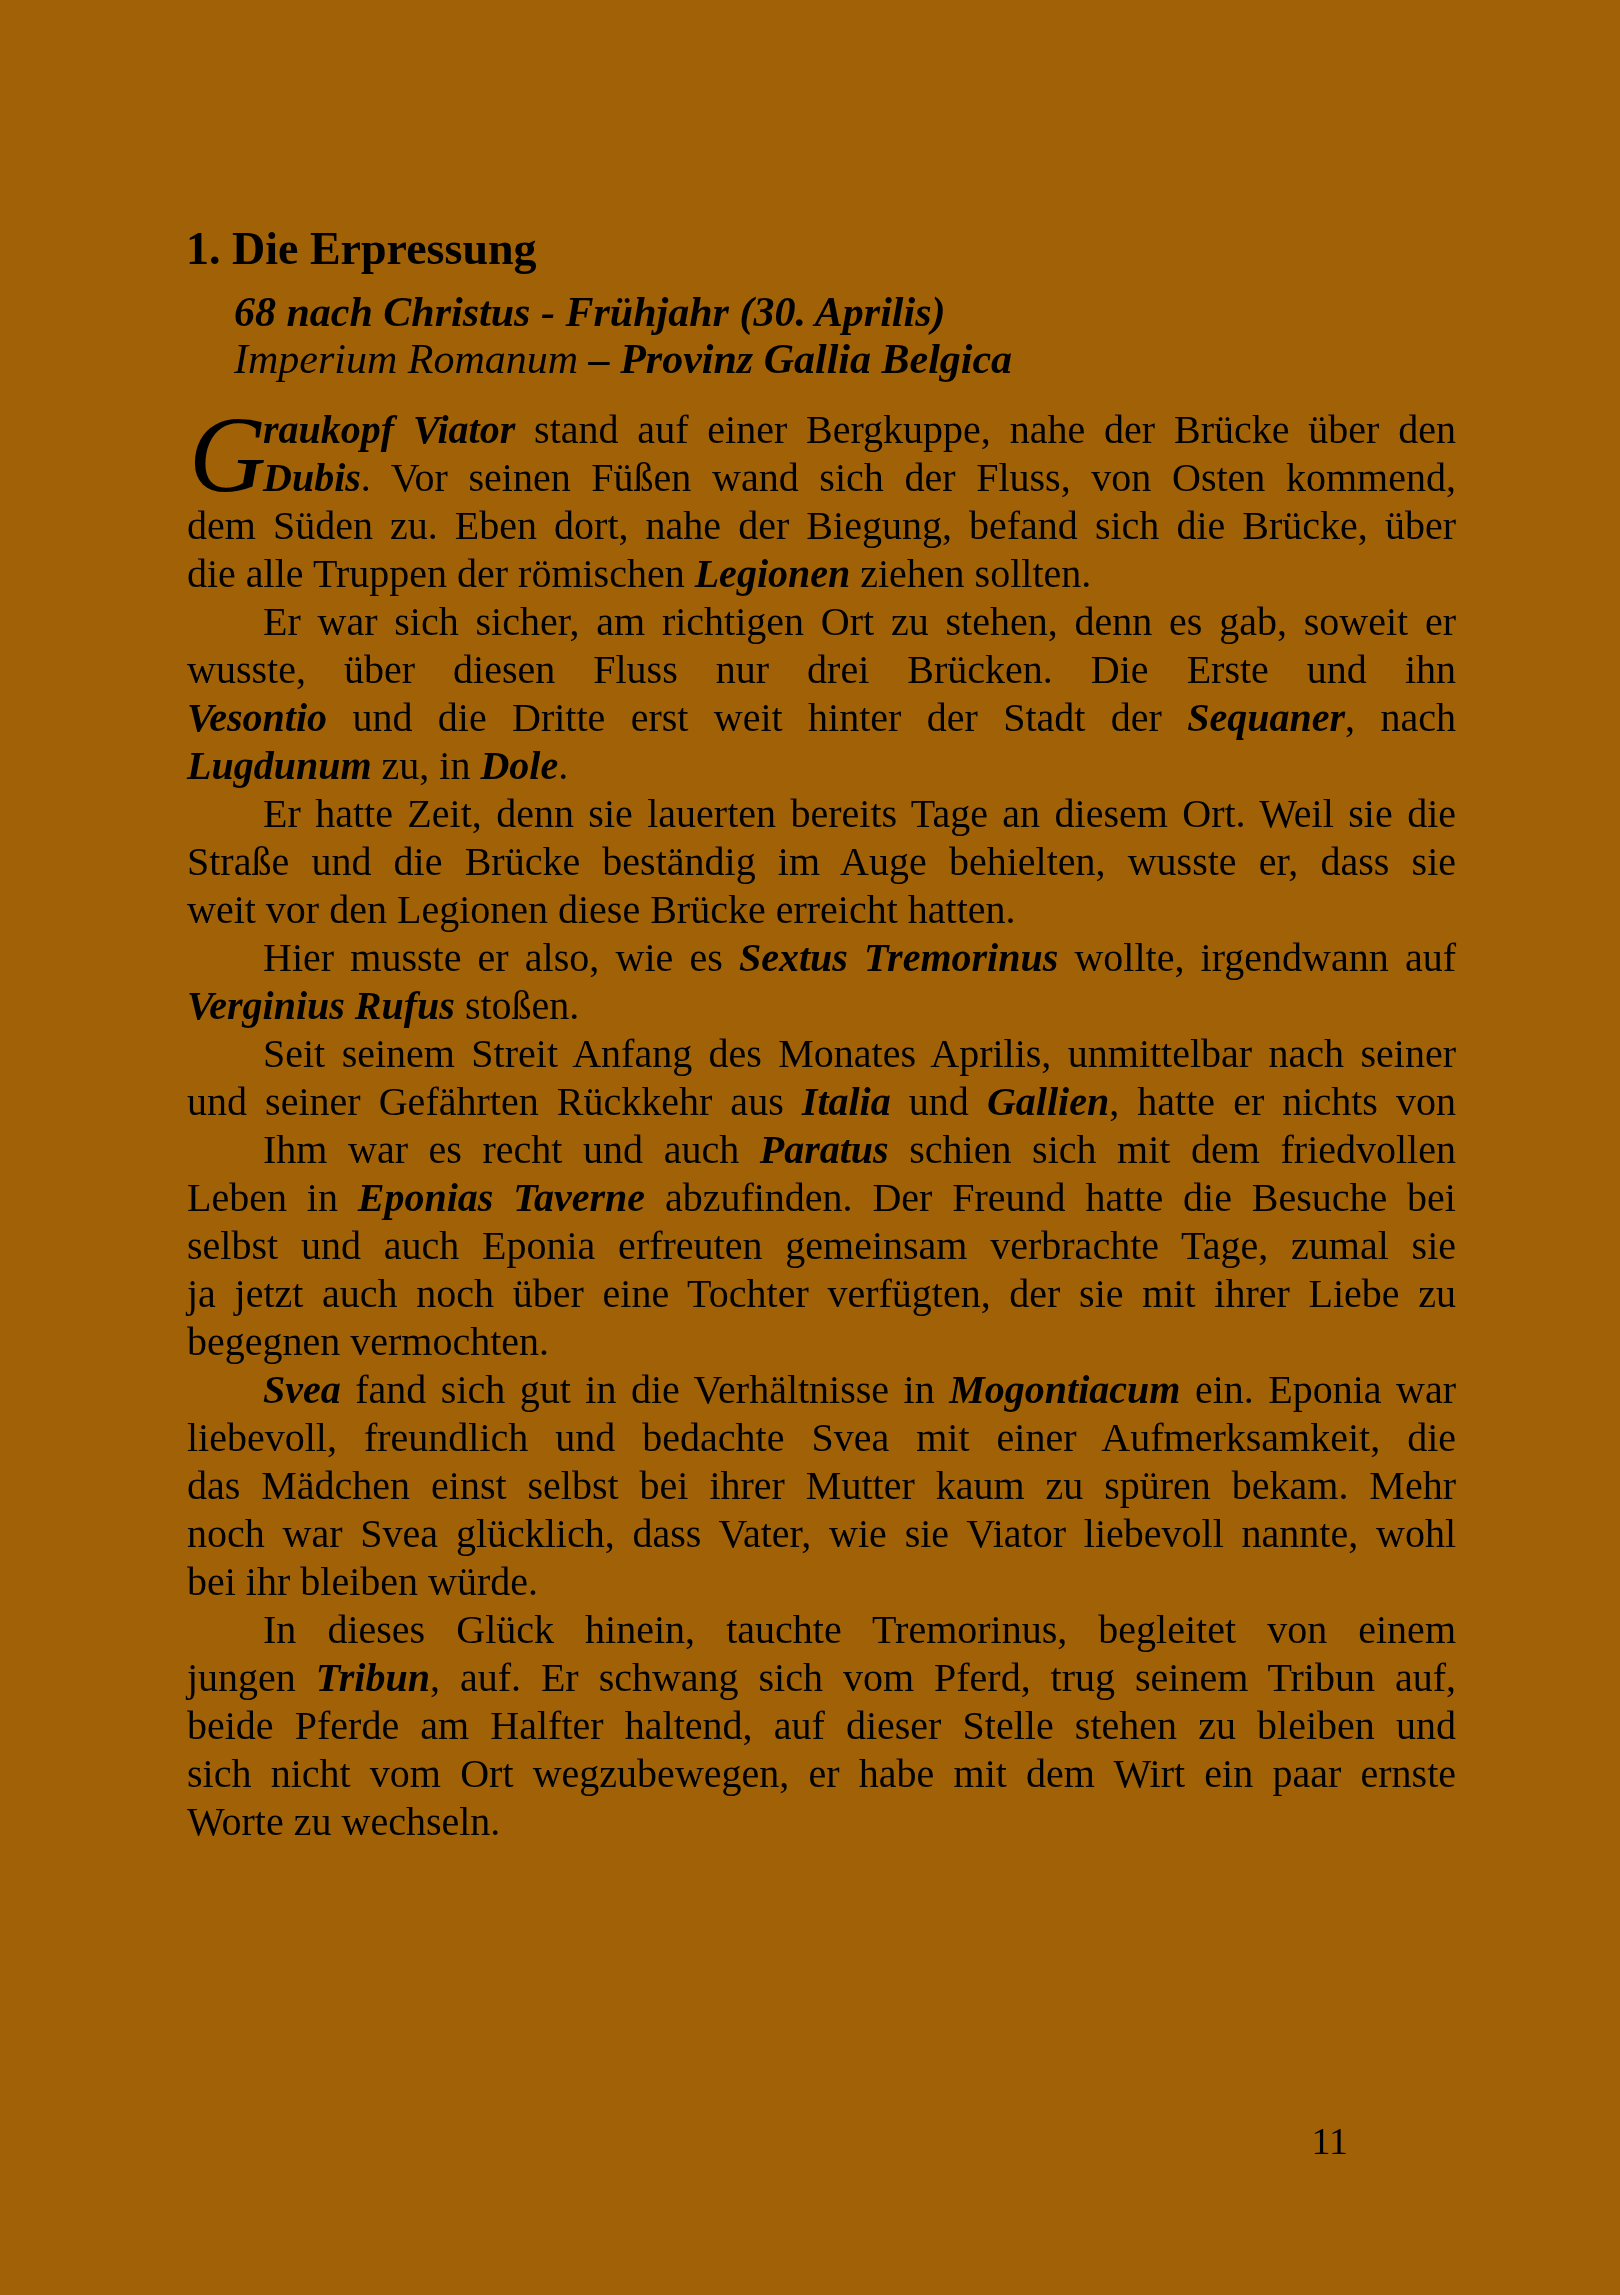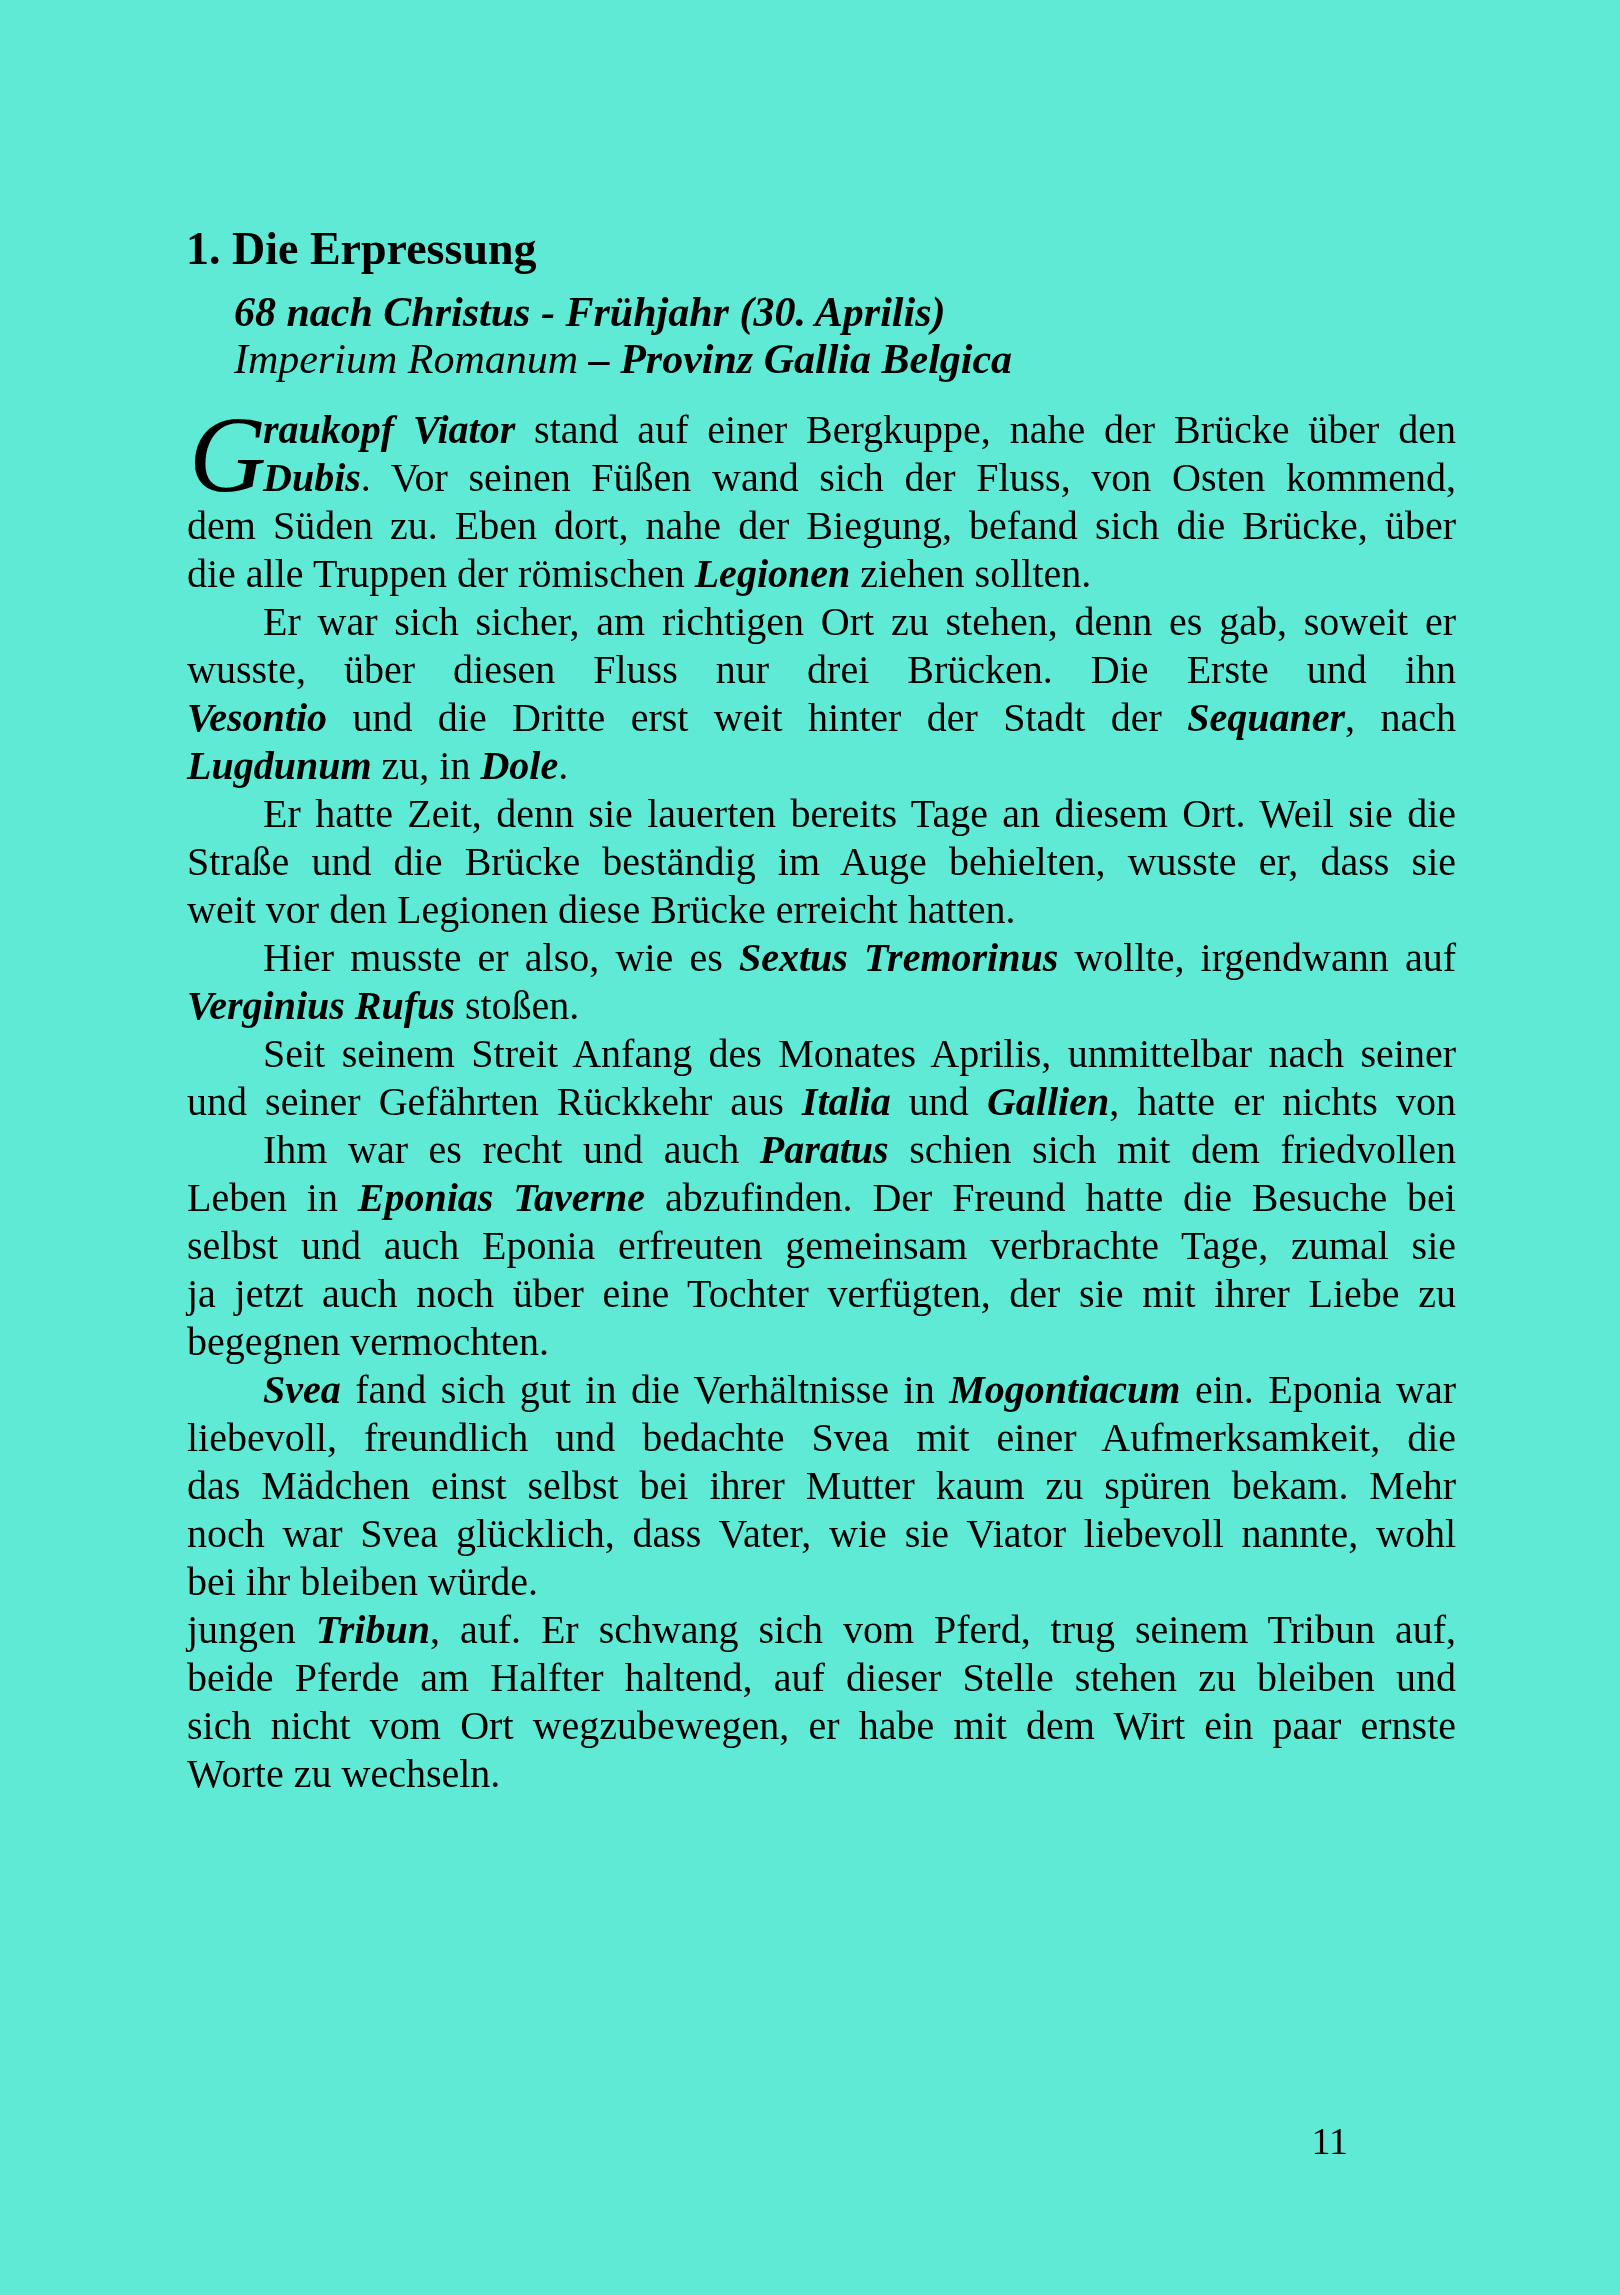--- a/index.html
+++ b/index.html
@@ -1,19 +1,19 @@
 <!DOCTYPE html>
 <html style="font-size:7.4px"><head>
 <meta charset="utf-8">
 <style>
   html, body { margin: 0; padding: 0; background: #ffffff; }
   body { width: 1620px; height: 2295px; position: relative; overflow: hidden; }
   .page {
     position: absolute; left: 0; top: 0; width: 1620px; height: 2295px;
-    background: #5eead4; color: #000000;
+    background: #a16207; color: #000000;
     font-family: "Liberation Serif", "DejaVu Serif", serif;
   }
   .heading {
     position: absolute; left: 186px; top: 221px;
     font-size: 46px; font-weight: bold; line-height: 56px; white-space: nowrap;
   }
   .subtitle {
     position: absolute; left: 186px; width: 1278px;
     font-size: 42px; font-style: italic; line-height: 48px; white-space: nowrap; margin-left: 48px;
   }
@@ -70,20 +70,21 @@
       <span class="line indent"><span>Ihm war es recht und auch </span><span class="bi">Paratus</span><span> schien sich mit dem friedvollen</span></span>
       <span class="line"><span>Leben in </span><span class="bi">Eponias Taverne</span><span> abzufinden. Der Freund hatte die Besuche bei</span></span>
       <span class="line"><span>selbst und auch Eponia erfreuten gemeinsam verbrachte Tage, zumal sie</span></span>
       <span class="line"><span>ja jetzt auch noch über eine Tochter verfügten, der sie mit ihrer Liebe zu</span></span>
       <span class="line last"><span>begegnen vermochten.</span></span>
       <span class="line indent"><span class="bi">Svea</span><span> fand sich gut in die Verhältnisse in </span><span class="bi">Mogontiacum</span><span> ein. Eponia war</span></span>
       <span class="line"><span>liebevoll, freundlich und bedachte Svea mit einer Aufmerksamkeit, die</span></span>
       <span class="line"><span>das Mädchen einst selbst bei ihrer Mutter kaum zu spüren bekam. Mehr</span></span>
       <span class="line"><span>noch war Svea glücklich, dass Vater, wie sie Viator liebevoll nannte, wohl</span></span>
       <span class="line last"><span>bei ihr bleiben würde.</span></span>
+      <span class="line indent"><span>In dieses Glück hinein, tauchte Tremorinus, begleitet von einem</span></span>
       <span class="line"><span>jungen </span><span class="bi">Tribun</span><span>, auf. Er schwang sich vom Pferd, trug seinem Tribun auf,</span></span>
       <span class="line"><span>beide Pferde am Halfter haltend, auf dieser Stelle stehen zu bleiben und</span></span>
       <span class="line"><span>sich nicht vom Ort wegzubewegen, er habe mit dem Wirt ein paar ernste</span></span>
       <span class="line last"><span>Worte zu wechseln.</span></span>
     </div>
 
   <div class="pagenum">11</div>
 </div>
 
 

